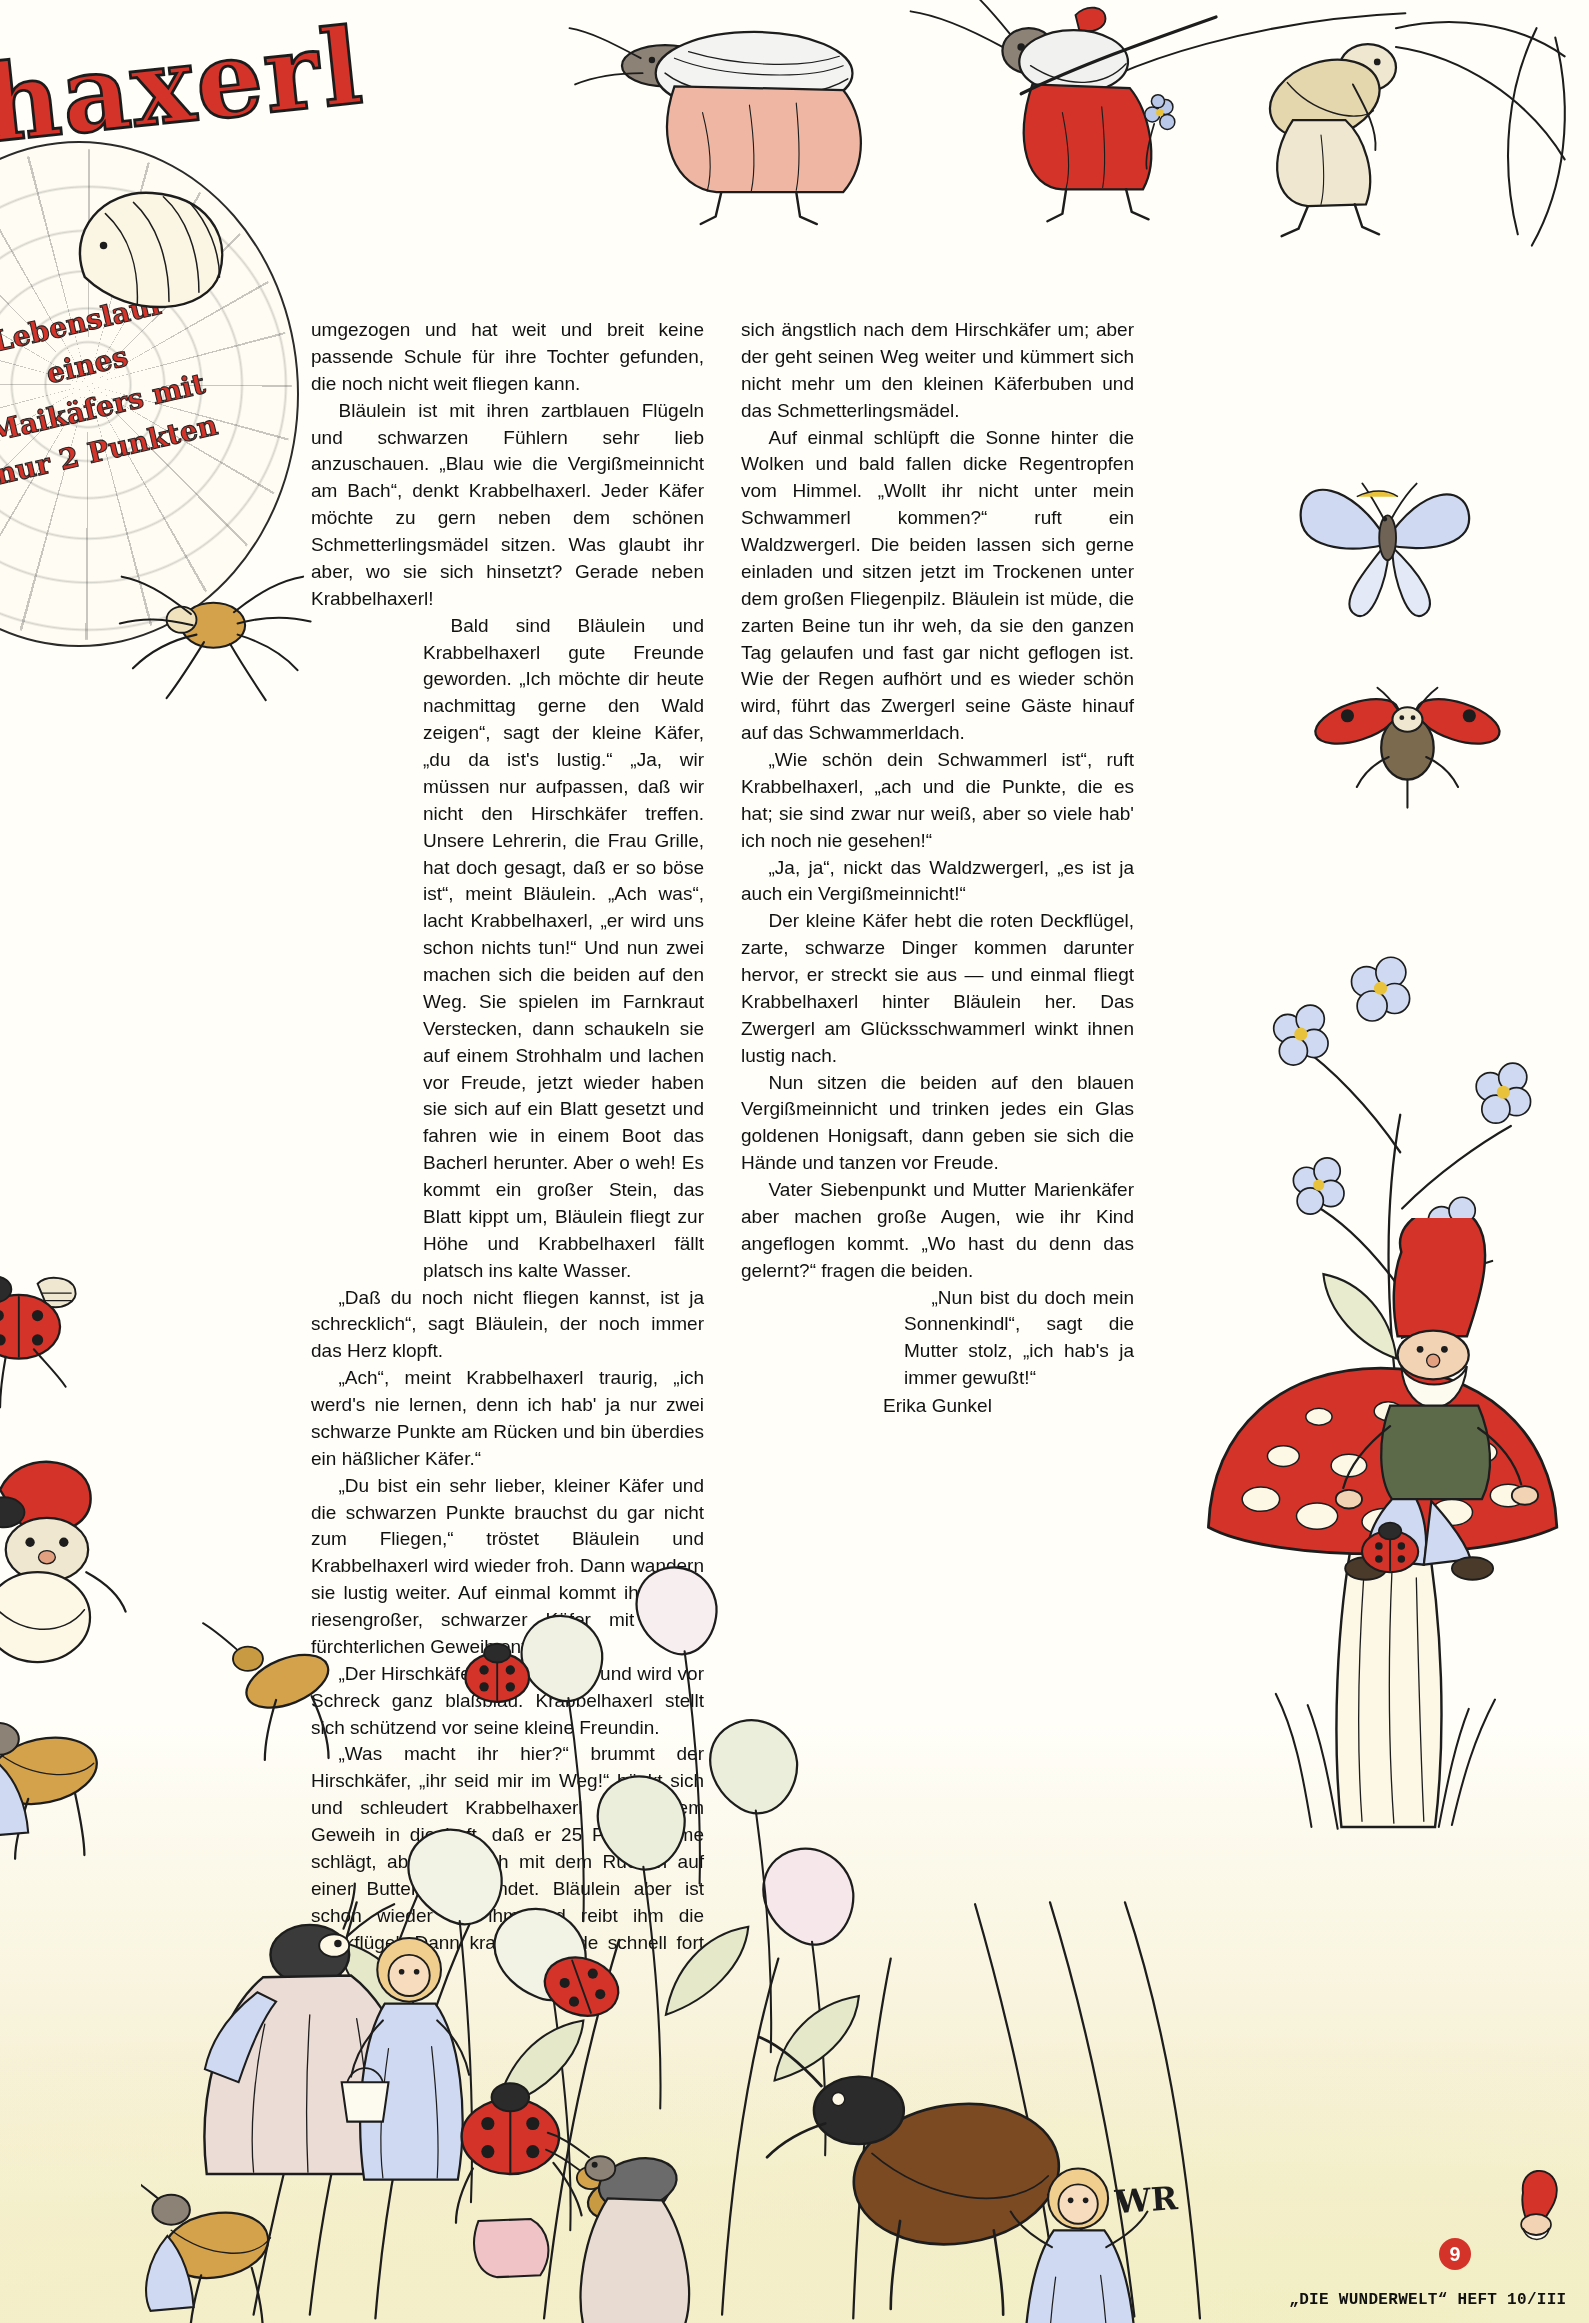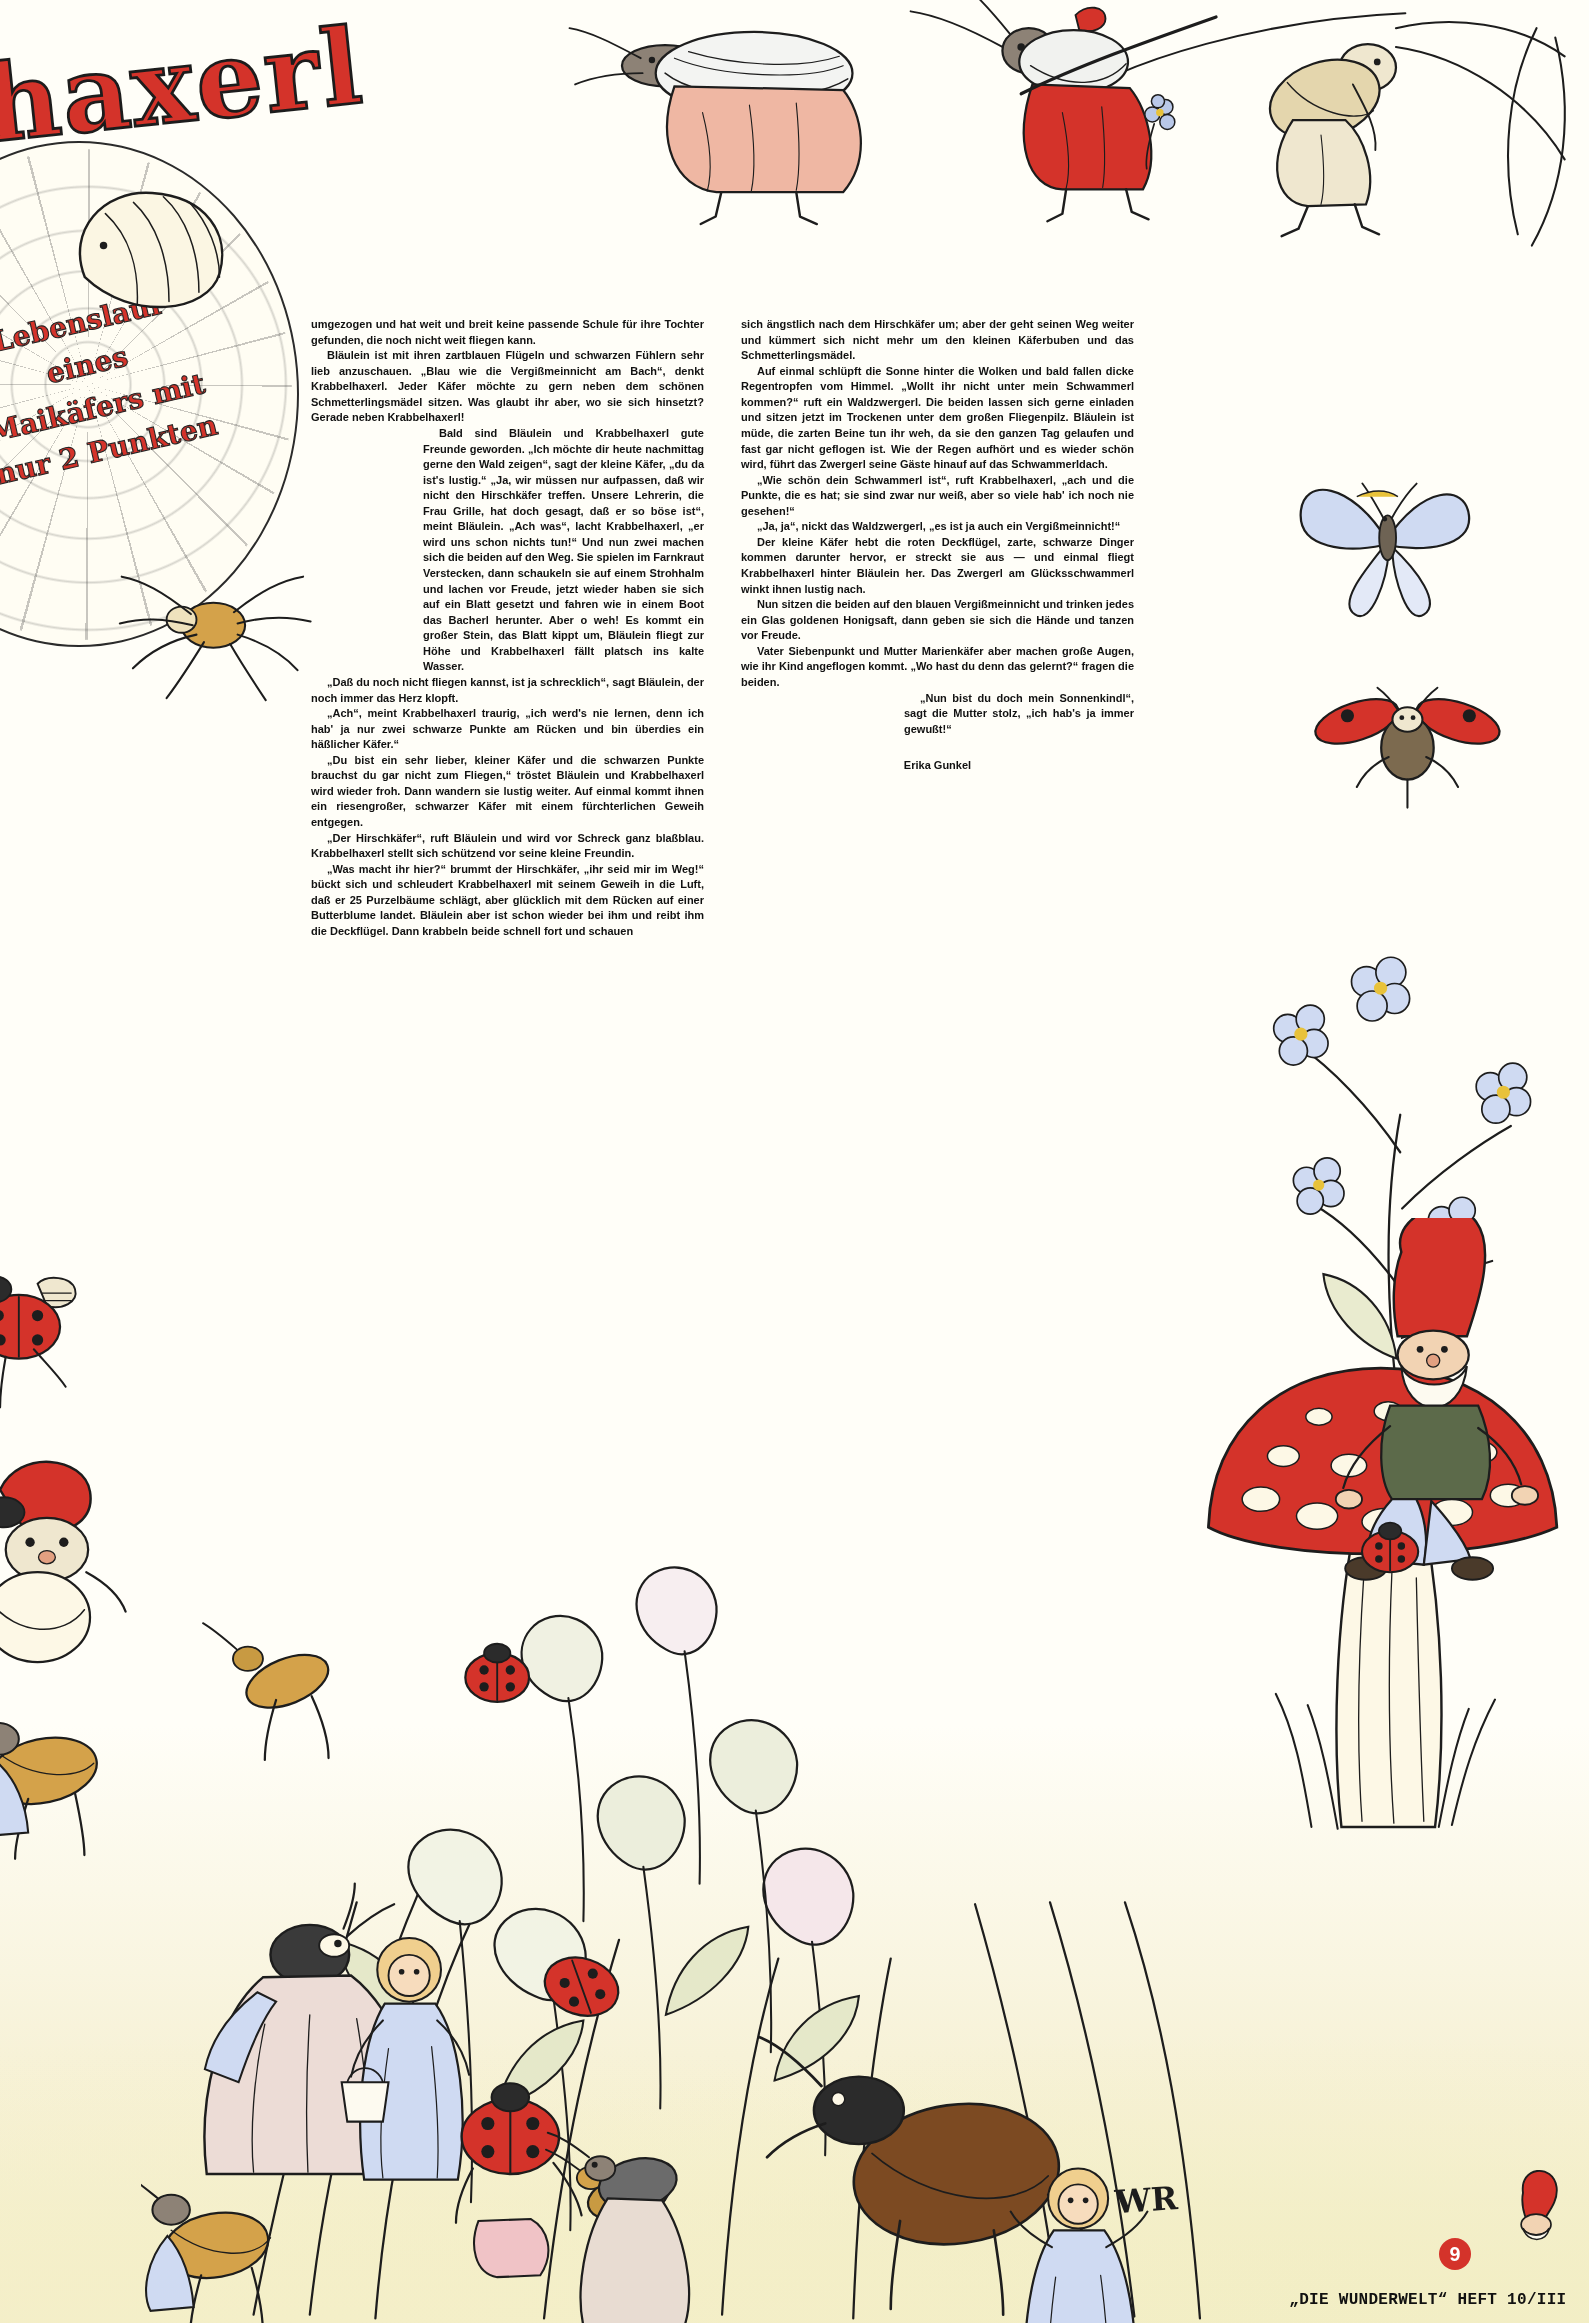--- a/index.html
+++ b/index.html
@@ -75,31 +75,30 @@
   .article {
     position:absolute;
     left:311px; top:317px; width:823px;
     display:flex; gap:37px;
     font-family:"Liberation Sans", sans-serif;
     color:#111;
   }
   .col { width:393px; }
   .col p {
     margin:0;
-    font-size:11px;
+    font-size:19px;
     line-height:1.415;
     text-align:justify;
     text-justify:inter-word;
     hyphens:none;
     text-indent:1.45em;
-    font-weight:bold;
   }
   .col p.noind { text-indent:0; }
   .col p.sig {
-    text-align:center; text-indent:0; margin-top:21px;
+    text-align:center; text-indent:0; margin-top:1px;
   }
   .col p.narrow2 { width:281px; margin-left:auto; }
   .col p.narrow3 { width:230px; margin-left:auto; }
 
   
   .pagenum {
     position:absolute; right:118px; bottom:54px;
     width:32px; height:32px; border-radius:50%;
     background:#d4332a; color:#fff;
     font-family:"Liberation Sans", sans-serif;

